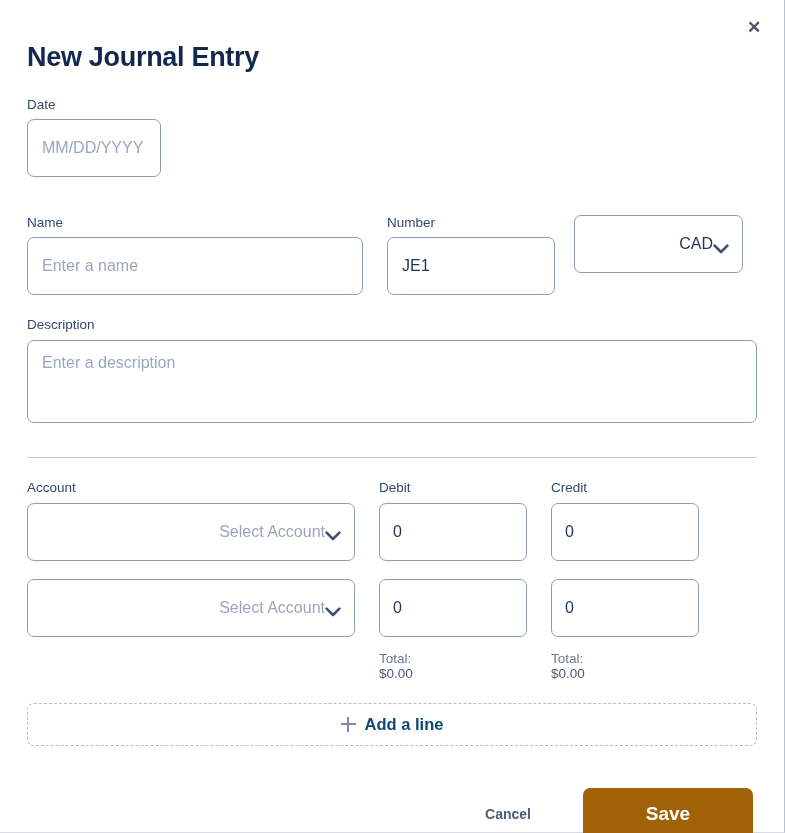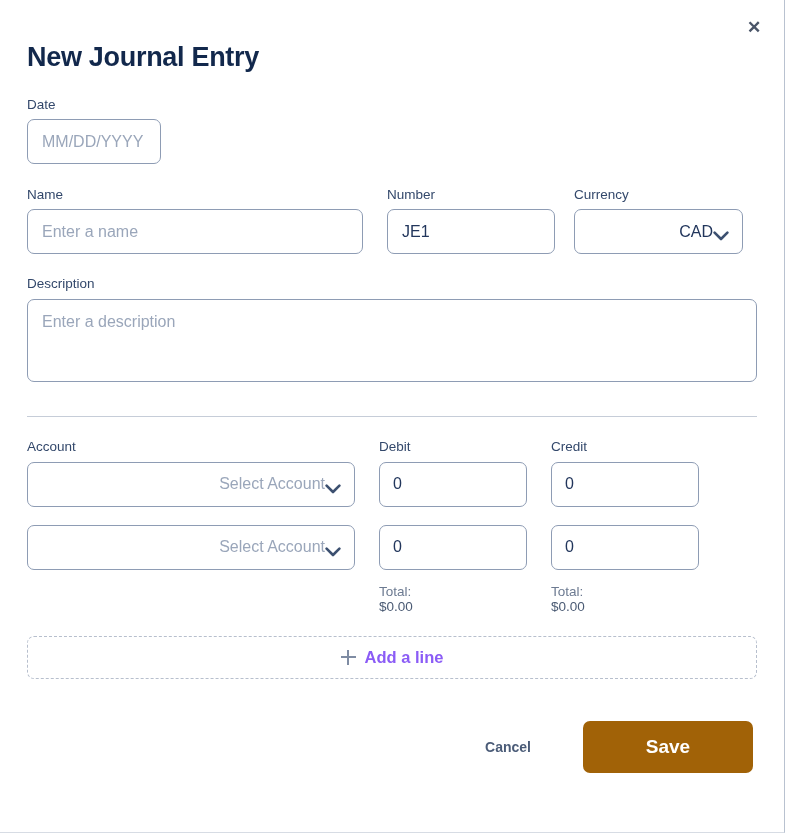--- a/index.html
+++ b/index.html
@@ -63,21 +63,21 @@
   .field-label {
     font-size: 13.5px;
     color: #33486b;
     margin-bottom: 6px;
     display: block;
     line-height: 1.2;
   }
 
   .ctl {
     width: 100%;
-    height: 45px;
+    height: 58px;
     border: 1.4px solid #8e9cb4;
     border-radius: 7px;
     background: #fff;
     font-family: "Liberation Sans", sans-serif;
     font-size: 16px;
     color: #22365c;
     padding: 0 14px;
     outline: none;
     display: flex;
     align-items: center;
@@ -85,21 +85,21 @@
   .ctl::placeholder { color: #9aa6ba; }
 
   .placeholder-text { color: #9aa6ba; }
 
   
   .date-row { margin-top: 24px; }
   .date-field { width: 134px; }
 
   
   .nnc-row {
-    margin-top: 23px;
+    margin-top: 38px;
     display: flex;
     gap: 4px;
   }
   .col-name   { width: 336px; }
   .col-number { width: 168px; margin-left: 20px; }
   .col-currency { width: 169px; margin-left: 15px; }
 
   .select-ctl {
     justify-content: flex-end;
     cursor: pointer;
@@ -174,21 +174,21 @@
     border-radius: 7px;
     background: transparent;
     display: flex;
     align-items: center;
     justify-content: center;
     gap: 9px;
     cursor: pointer;
     font-family: "Liberation Sans", sans-serif;
     font-size: 16.5px;
     font-weight: bold;
-    color: #8b5cf6;
+    color: #0c4a6e;
     padding: 0;
   }
   .plus-icon {
     width: 15px;
     height: 15px;
     position: relative;
     display: inline-block;
     flex: 0 0 auto;
   }
   .plus-icon::before, .plus-icon::after {
@@ -253,21 +253,20 @@
         <label class="field-label">Name</label>
         <input class="ctl" type="text" placeholder="Enter a name" style="">
       </div>
 
       <div class="col-number">
         <label class="field-label">Number</label>
         <input class="ctl" type="text" value="JE1" style="">
       </div>
 
       <div class="col-currency">
-        <label class="field-label">Currency</label>
         <div class="ctl select-ctl">
           <span>CAD</span>
           <span class="chev">
             <svg viewBox="0 0 16 10" width="16" height="10" aria-hidden="true">
               <path d="M1.6 1.6 L8 8 L14.4 1.6" fill="none" stroke="currentColor" stroke-width="2.6" stroke-linecap="round" stroke-linejoin="round"></path>
             </svg>
           </span>
         </div>
       </div>
     </div>

